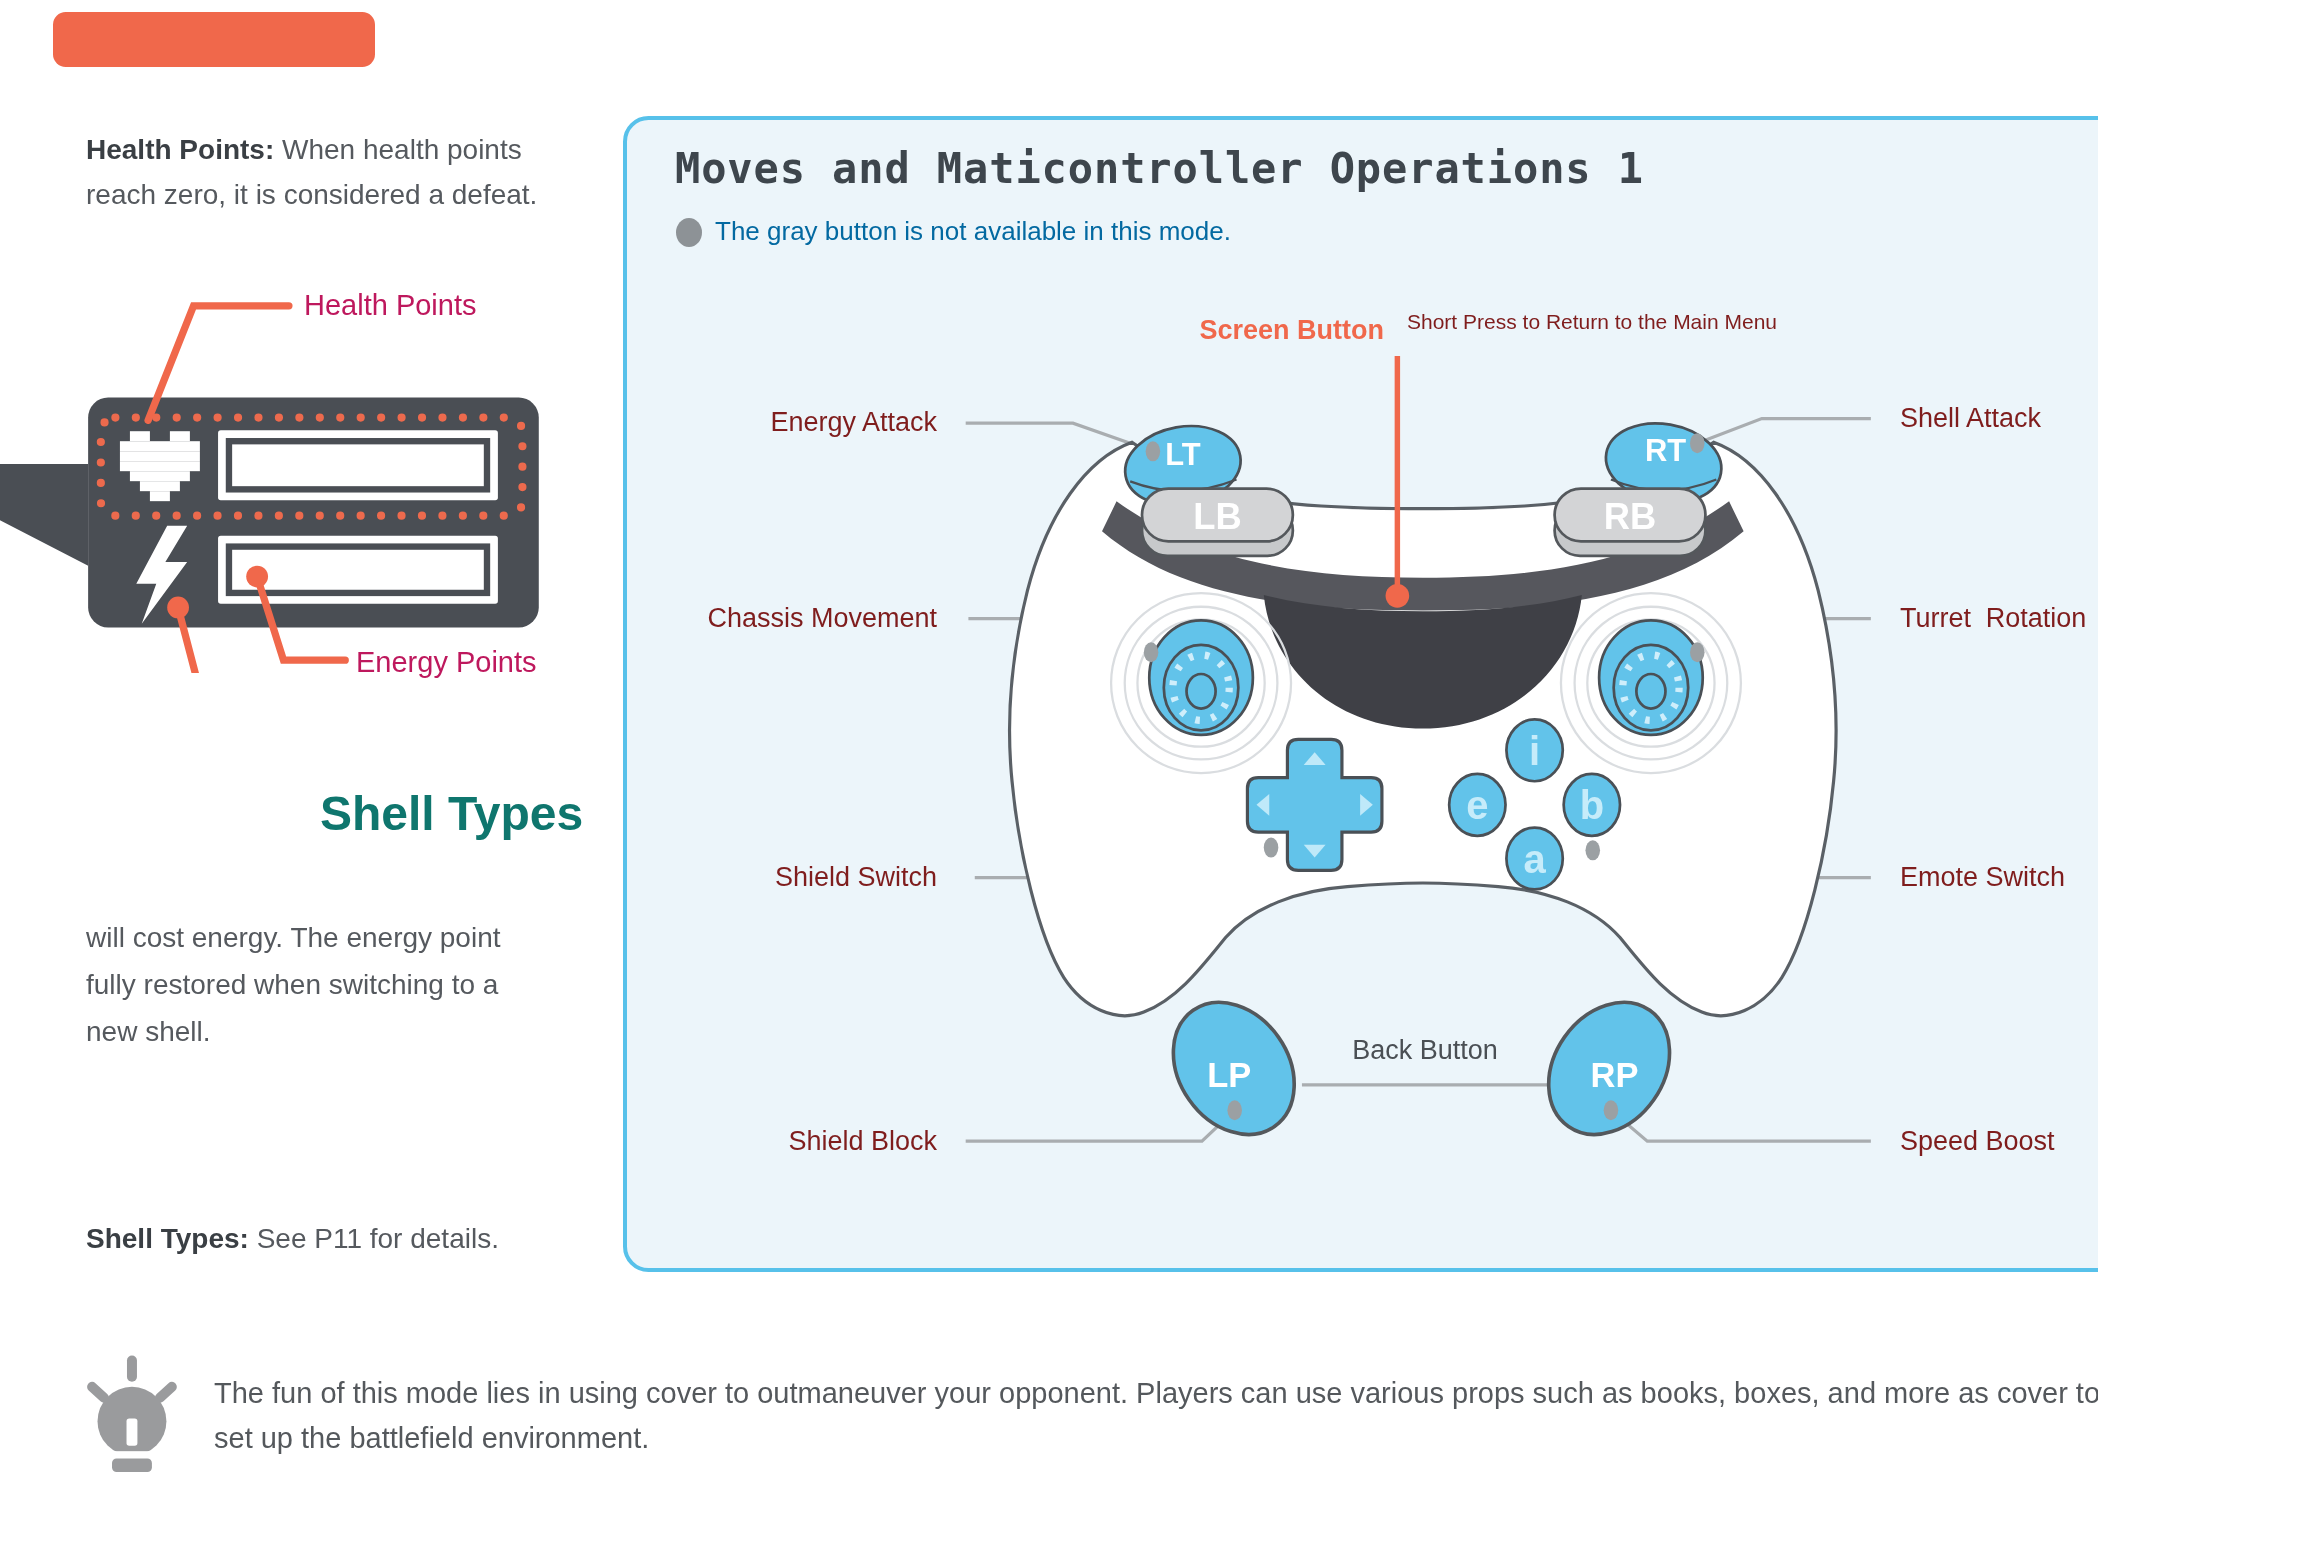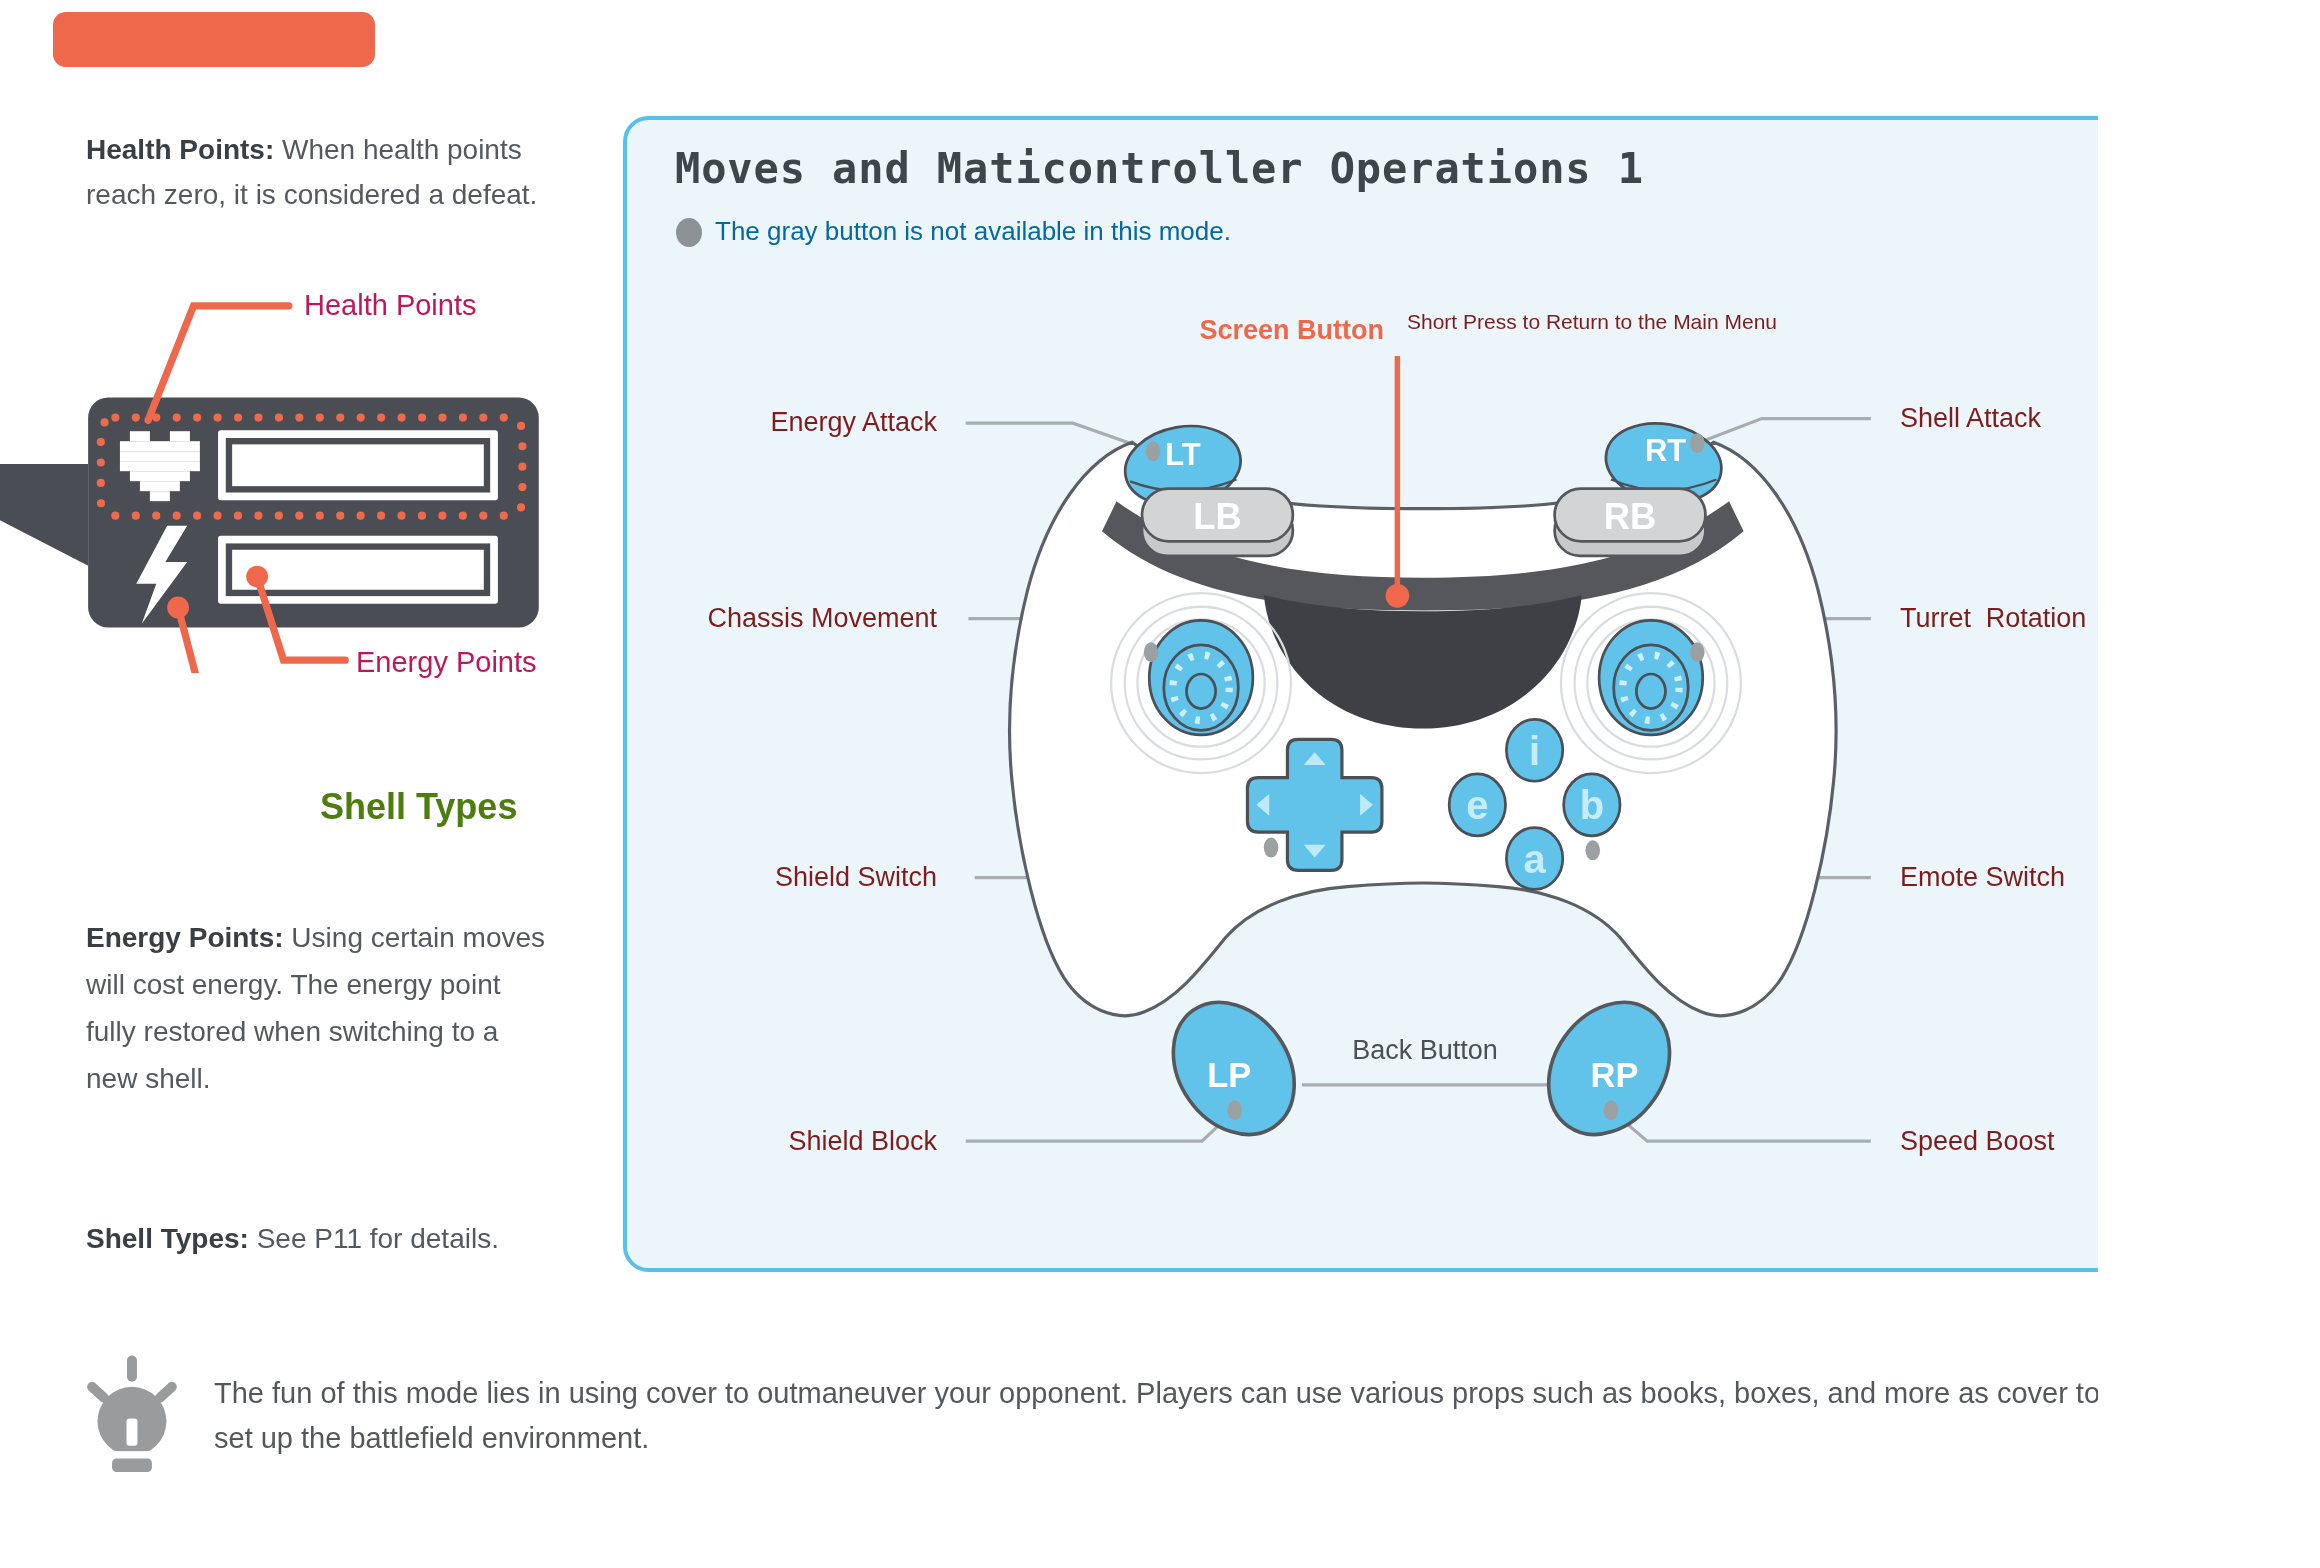--- a/index.html
+++ b/index.html
@@ -10,21 +10,21 @@
   .abs{position:absolute;}
   
   .chapter-tab{left:53px;top:11.8px;width:322px;height:55px;border-radius:12.7px;background:#f0684b;}
   
   .para{font-size:28px;line-height:45px;color:#55595e;}
   .para b{color:#3a3f44;}
   .hp-para{left:86px;top:127px;width:545px;}
   .ep-para{left:86px;top:914px;width:545px;line-height:47px;}
   .shell-para{left:86px;top:1216px;width:564px;}
   .diagram-label{font-size:29px;color:#be185d;white-space:nowrap;}
-  .shell-heading{font-size:36px;font-weight:bold;color:#4d7c0f;white-space:nowrap;}
+  .shell-heading{font-size:48px;font-weight:bold;color:#0f766e;white-space:nowrap;}
   
   .panel{
     left:623px;top:116px;width:1586px;height:1156px;background:#ecf5fa;
     border:4.5px solid #57c1ea;border-radius:25.5px;box-sizing:border-box;
   }
   .panel-title{
     left:675px;top:144px;width:1273px;
     font-family:"DejaVu Sans Mono",monospace;font-weight:bold;font-size:42px;color:#3e464d;letter-spacing:0.9px;
   }
   .panel-note{left:715px;top:216px;font-size:26px;color:#0369a1;}
@@ -92,21 +92,20 @@
     </g>
     <circle cx="283" cy="634" r="12" fill="#f0684b"></circle>
     <circle cx="196" cy="668" r="12" fill="#f0684b"></circle>
   </svg>
 
   <div class="abs diagram-label" style="left:304px;top:289px">Health Points</div>
   <div class="abs diagram-label" style="left:356px;top:646px">Energy Points</div>
   <div class="abs shell-heading" style="left:320px;top:786px">Shell Types</div>
 
   <div class="abs para ep-para">
-    <div><b>Energy Points:</b><span> Using certain moves</span></div>
     <div>will cost energy. The energy point</div>
     <div>fully restored when switching to a</div>
     <div>new shell.</div>
   </div>
 
   <div class="abs para shell-para">
     <b>Shell Types:</b><span> See P11 for details.</span>
   </div>
 
   <div class="abs panel"></div>

